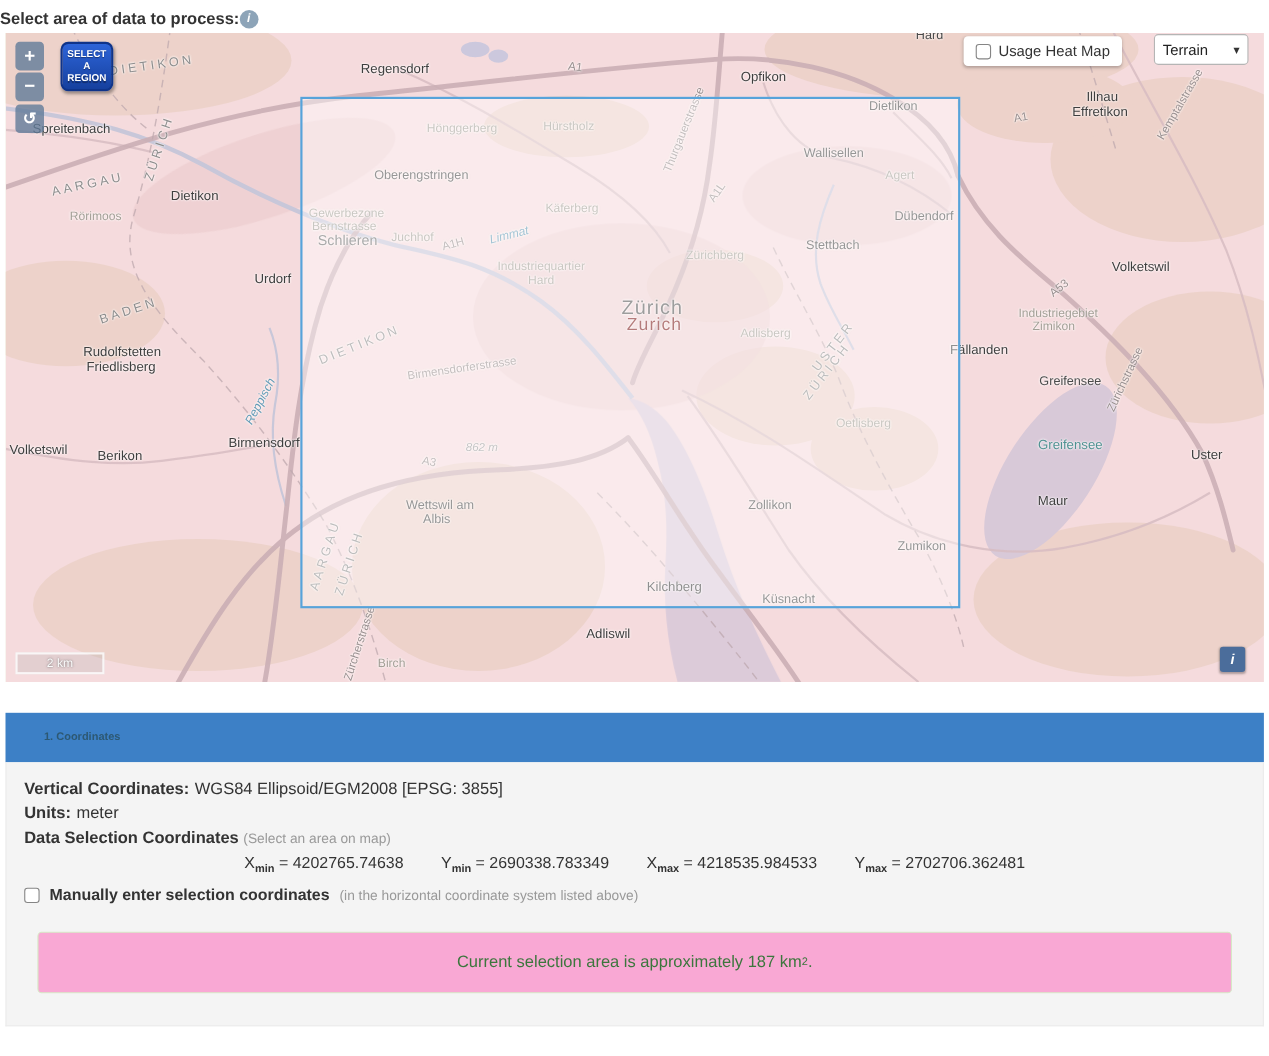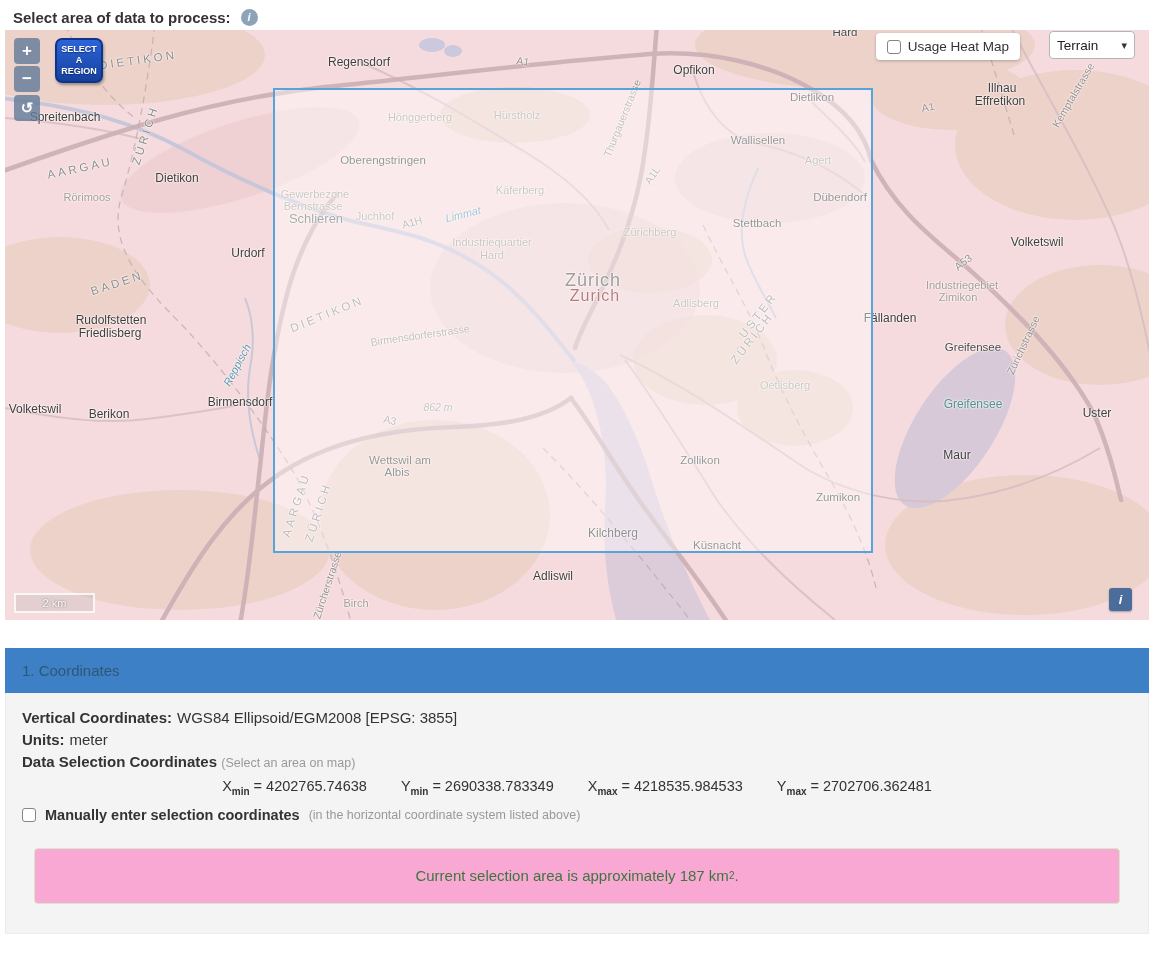--- a/index.html
+++ b/index.html
@@ -1,19 +1,19 @@
 <!DOCTYPE html>
 <html><head>
 <meta charset="utf-8">
 <style>
   * { margin:0; padding:0; box-sizing:border-box; }
   html,body { width:1154px; height:960px; background:#fff; overflow:hidden;
               font-family:"Liberation Sans", sans-serif; }
   
-  .titlebar { height:30px; padding:4px 0 0 13px; display:flex; align-items:center; gap:10px; }
+  .titlebar { height:30px; padding:4px 0 0 0; display:flex; align-items:center; }
   .title { font-size:15px; font-weight:bold; color:#333; }
   .info-circle { width:17px; height:17px; border-radius:50%; background:#8da4b8; color:#fff;
                  font-size:11px; font-weight:bold; text-align:center; line-height:17px; font-style:italic; }
   
   .map { position:relative; margin:0 5px; height:590px; background:#f4ede5; overflow:hidden; }
   .map svg { position:absolute; left:0; top:0; width:100%; height:100%; }
   .maplabels { position:absolute; left:0; top:0; width:100%; height:100%; }
   .maplabel { position:absolute; transform:translate(-50%,-50%); white-space:nowrap;
               text-shadow:0 0 2px #fff,0 0 2px #fff; }
   .town     { font-size:12px;   color:#3e3e3e; }
@@ -50,22 +50,22 @@
   .cb { width:14px; height:14px; border:1px solid #858585; border-radius:3px; background:#fff; flex:none; }
   .scalebar { position:absolute; left:9px; top:563px; width:81px; height:20px;
           border:2px solid rgba(255,255,255,0.8); background:rgba(170,170,170,0.25); color:#fbfbfb;
           font-size:11px; display:flex; align-items:center; justify-content:center;
           text-shadow:0 0 2px rgba(90,90,90,0.9); }
   .map-info { position:absolute; right:17px; top:558px; width:23px; height:23px; border-radius:3px;
           background:#4b6d9b; color:#fff; font-size:13px; font-weight:bold; font-style:italic;
           display:flex; align-items:center; justify-content:center; box-shadow:0 1px 2px rgba(0,0,0,0.3); cursor:pointer; }
   
   .panel { margin:28px 5px 0; }
-  .panel-h { background:#3d80c6; height:45px; display:flex; align-items:center; padding-left:17px;
-             font-size:15px; font-weight:normal; color:#2d5873; }
+  .panel-h { background:#3d80c6; height:45px; display:flex; align-items:center; padding-left:35px;
+             font-size:10px; font-weight:bold; color:#2d5873; }
   .panel-b { background:#f4f4f4; border:1px solid #ececec; border-top:none;
              padding:14px 16px 29px; font-size:15px; color:#333; }
   .row { line-height:22px; }
   .b { font-weight:bold; }
   .rowvalue { margin-left:5px; }
   .note { color:#999; font-size:12.5px; }
   .coordsline { text-align:center; line-height:24px; margin:0; font-size:14.5px; }
   .coord { margin:0 15px; white-space:nowrap; }
   .coord sub { font-size:10px; font-weight:bold; }
   .coord .eq { margin:0 4px; }

